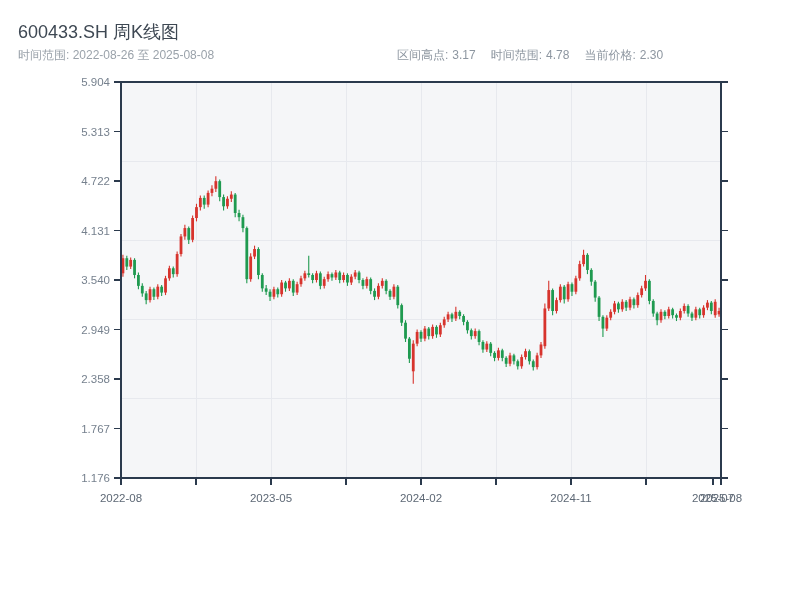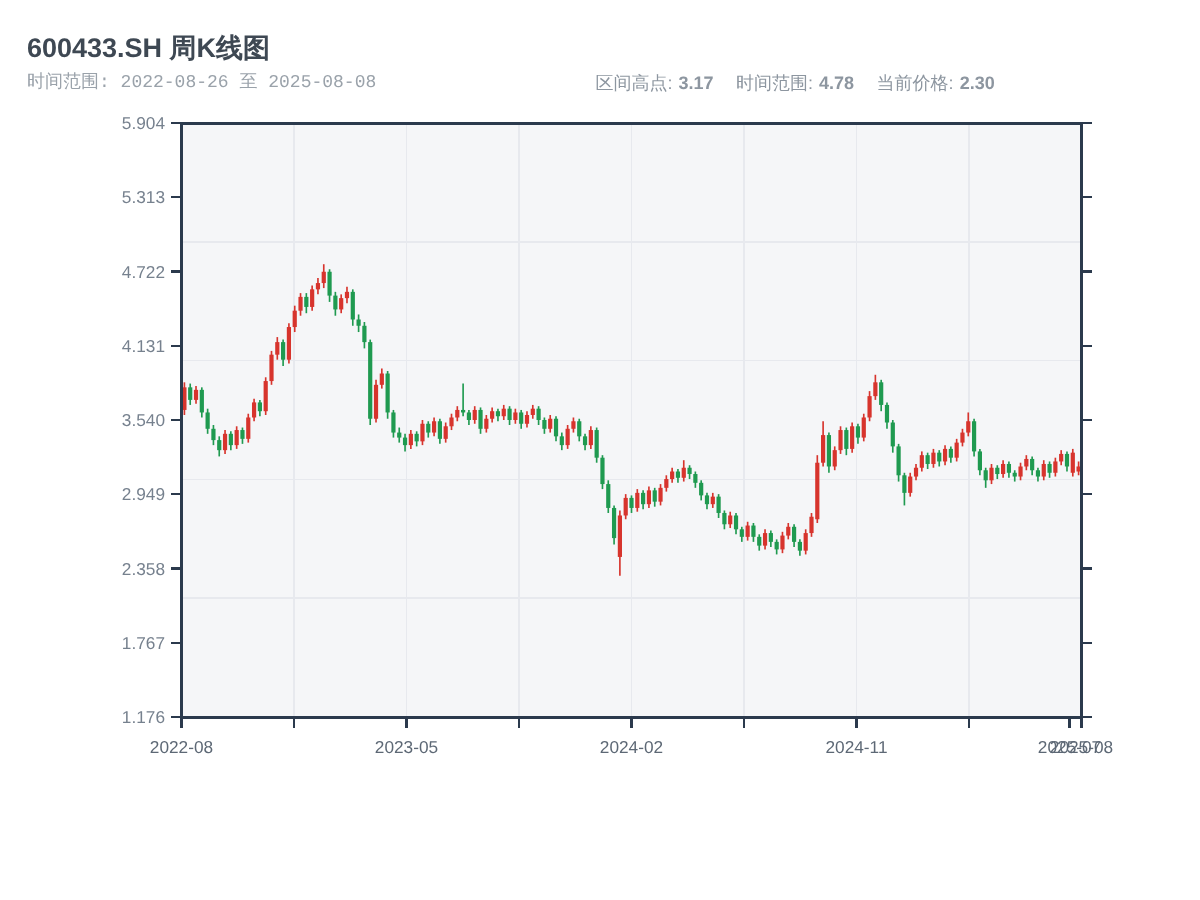--- a/index.html
+++ b/index.html
@@ -2,32 +2,32 @@
 <html><head>
 <meta charset="utf-8">
 <style>
   html,body { margin:0; padding:0; }
   body {
     width:800px; height:600px; position:relative; overflow:hidden;
     background:#ffffff; font-family:"Liberation Sans", sans-serif;
   }
   .page-title {
     position:absolute; left:18px; top:21px;
-    font-size:18px; line-height:22px; font-weight:700; color:#3e4853;
+    font-size:18px; line-height:22px; font-weight:400; color:#3e4853;
   }
   .subtitle {
     position:absolute; left:18px; top:48px;
-    font-size:12px; line-height:15px; color:#9aa2aa;font-family:Liberation Mono, monospace;
+    font-size:12px; line-height:15px; color:#9aa2aa;
   }
   .stats-line {
     position:absolute; left:397px; top:48px;
     font-size:12px; line-height:15px; color:#8d96a0; white-space:nowrap;
   }
   .stat { margin-right:15px; }
-  .stat .sv { margin-left:4px;font-weight:bold; }
+  .stat .sv { margin-left:4px; }
   svg.kchart { position:absolute; left:0; top:0; }
 </style>
 </head>
 <body>
 
 <div class="page-title">600433.SH 周K线图</div>
 <div class="subtitle">时间范围: 2022-08-26 至 2025-08-08</div>
 <div class="stats-line"><span class="stat"><span>区间高点:</span><span class="sv">3.17</span></span><span class="stat"><span>时间范围:</span><span class="sv">4.78</span></span><span class="stat"><span>当前价格:</span><span class="sv">2.30</span></span></div>
 
 <svg class="kchart" width="800" height="600" viewBox="0 0 800 600" xmlns="http://www.w3.org/2000/svg">

